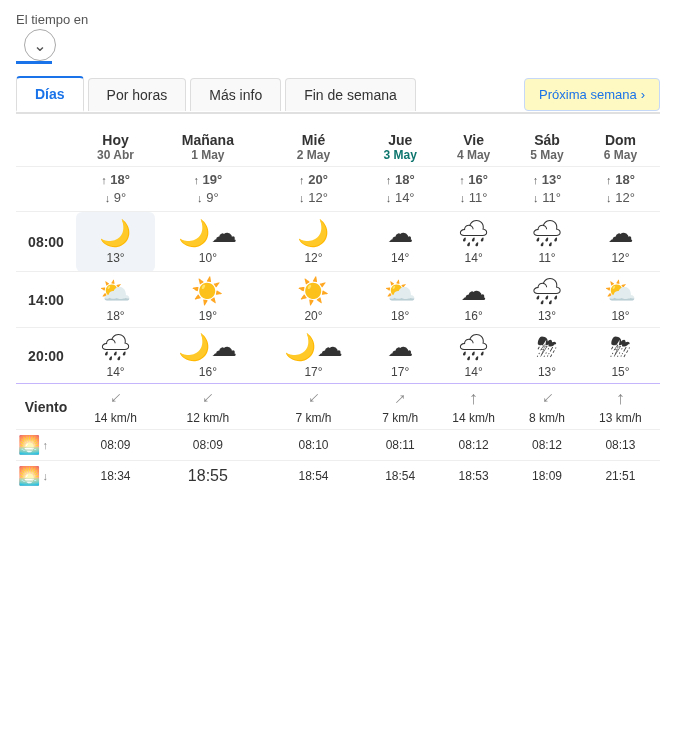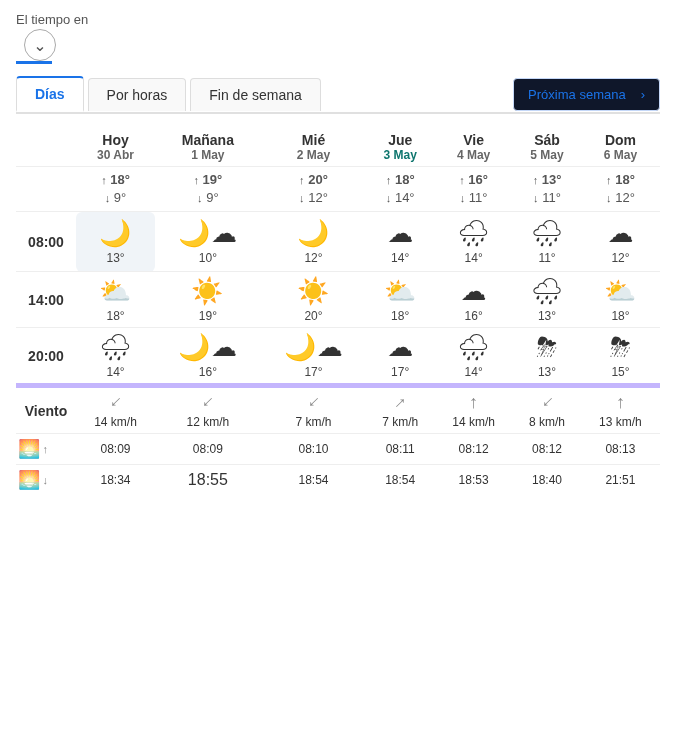--- a/index.html
+++ b/index.html
@@ -48,30 +48,30 @@
     }
     .tab.active {
       background: #fff;
       border-bottom: 2px solid #fff;
       color: #1a73e8;
       font-weight: bold;
       border-top: 2px solid #1a73e8;
     }
     .tab-next {
       margin-left: auto;
-      background: #0f172a;
+      background: #fef9c3;
       color: #1a73e8;
       border: 1px solid #c5d8f8;
       padding: 8px 14px;
       font-size: 13px;
       cursor: pointer;
       border-radius: 4px;
       display: flex;
       align-items: center;
-      gap: 15px;
+      gap: 4px;
     }
     .weather-table {
       width: 100%;
       border-collapse: collapse;
       font-size: 13px;
     }
     .weather-table th, .weather-table td {
       text-align: center;
       padding: 4px 2px;
       vertical-align: middle;
@@ -129,20 +129,21 @@
   <div class="subtitle">El tiempo en</div>
   <div style="display:flex; align-items:center; justify-content:space-between;">
     <div class="circle-btn">⌄</div>
   </div>
   <div class="title-underline"></div>
 </div>
 
 <div class="tabs-row">
   <div class="tab active">Días</div>
   <div class="tab">Por horas</div>
+  <div class="tab">Más info</div>
   <div class="tab">Fin de semana</div>
   <div class="tab-next">
     <span>Próxima semana</span>
     <span>›</span>
   </div>
 </div>
 
 <table class="weather-table">
   <thead>
     <tr>
@@ -357,21 +358,21 @@
       </td>
       <td>
         <div class="icon-cell">
           <span style="font-size:26px;">⛈</span>
           <span class="icon-temp">15°</span>
         </div>
       </td>
     </tr>
 
 
-    <tr style="border-top:5px solid #c4b5fd;">
+    <tr style="border-top:1px solid #c4b5fd;">
       <td class="row-label">Viento</td>
       <td>
         <div style="display:flex;flex-direction:column;align-items:center;gap:2px;">
           <span style="font-size:18px;color:#888;transform:rotate(225deg);display:inline-block;">↑</span>
           <span style="font-size:12px;">14 km/h</span>
         </div>
       </td>
       <td>
         <div style="display:flex;flex-direction:column;align-items:center;gap:2px;">
           <span style="font-size:18px;color:#888;transform:rotate(225deg);display:inline-block;">↑</span>
@@ -431,17 +432,17 @@
         <div style="display:flex;align-items:center;gap:2px;">
           <span style="font-size:18px;">🌅</span>
           <span style="font-size:11px;color:#888;">↓</span>
         </div>
       </td>
       <td style="font-size:12px;">18:34</td>
       <td style="font-size:16px;">18:55</td>
       <td style="font-size:12px;">18:54</td>
       <td style="font-size:12px;">18:54</td>
       <td style="font-size:12px;">18:53</td>
-      <td style="font-size:12px;">18:40</td>
+      <td style="font-size:12px;">18:09</td>
       <td style="font-size:12px;">21:51</td>
     </tr>
   </tbody>
 </table>
 
 </body></html>

